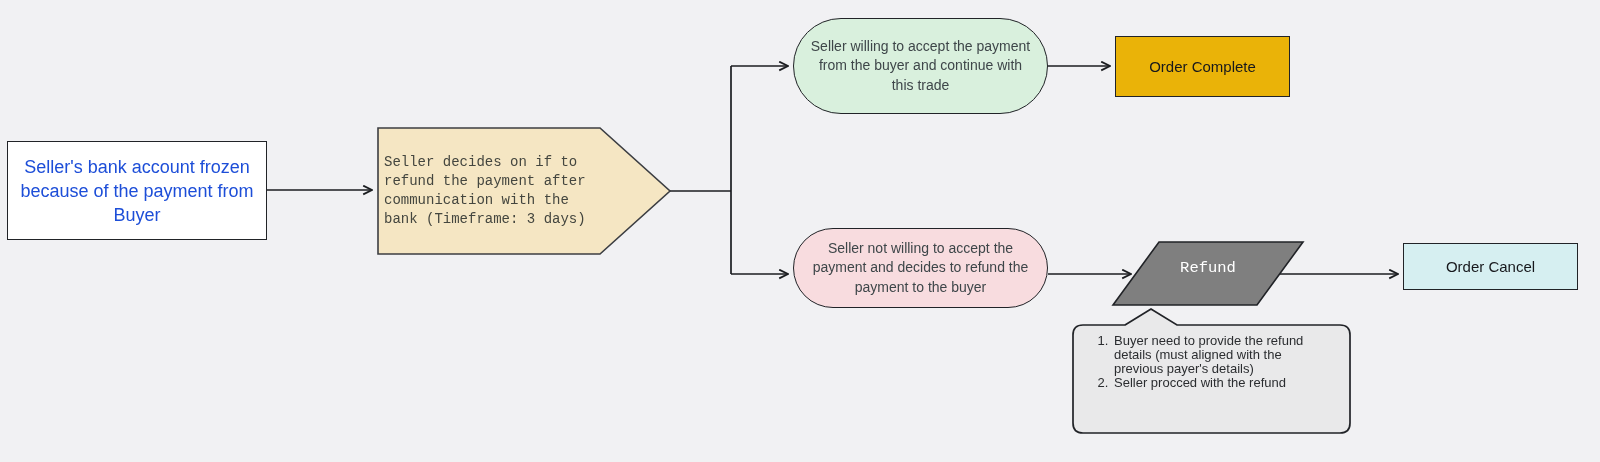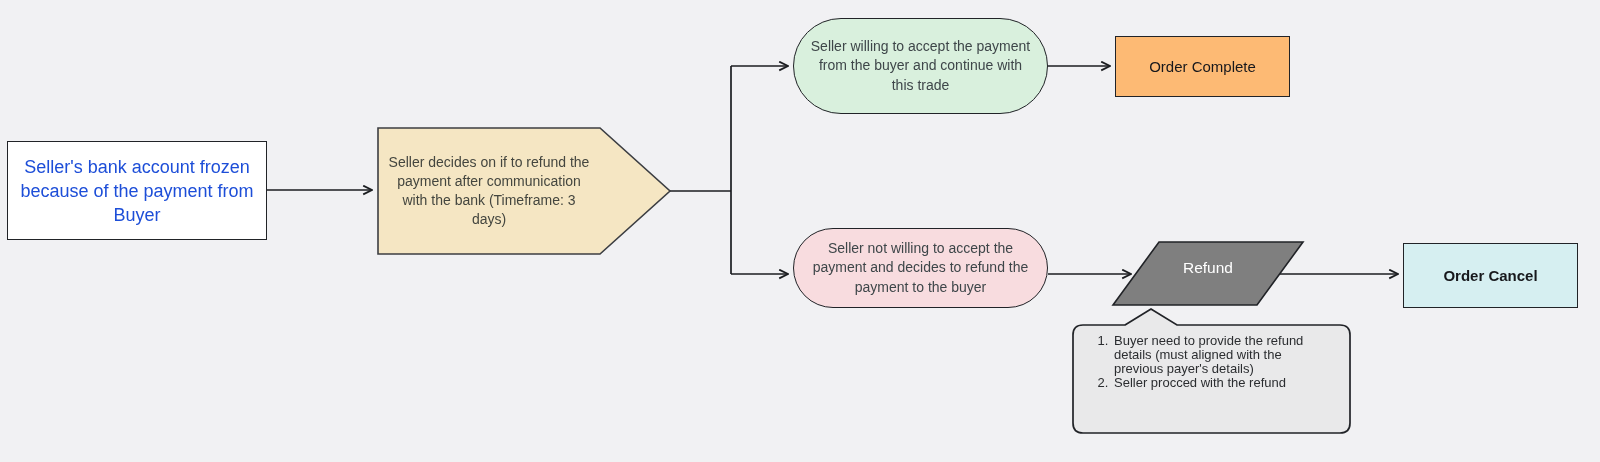--- a/index.html
+++ b/index.html
@@ -28,21 +28,22 @@
     justify-content: center;
     text-align: center;
     border: 1.5px solid #212327;
   }
   .label-overlay {
     position: absolute;
     box-sizing: border-box;
     display: flex;
     align-items: center;
     justify-content: center;
-    text-align: center;
+    text-align: left;
+    font-family: Liberation Mono, monospace;
   }
   .start-node {
     left: 7px; top: 141px; width: 260px; height: 99px;
     background: #ffffff;
     font-size: 18px; line-height: 24px;
     color: #1d4ed8;
     padding: 0 10px;
   }
   .decision-label {
     left: 380px; top: 128px; width: 218px; height: 126px;
@@ -61,30 +62,29 @@
     padding: 0 16px;
     justify-content: center;
   }
   .reject-node {
     left: 793px; top: 228px; width: 255px; height: 80px;
     background: #f8dcdf;
     padding: 0 12px;
   }
   .complete-node {
     left: 1115px; top: 36px; width: 175px; height: 61px;
-    background: #fdba74;
+    background: #eab308;
     font-size: 15px;
     color: #17181c;
   }
   .cancel-node {
-    left: 1403px; top: 243px; width: 175px; height: 65px;
+    left: 1403px; top: 243px; width: 175px; height: 47px;
     background: #d6eff1;
     font-size: 15px;
     color: #17181c;
-    font-weight: bold;
   }
   .refund-label {
     left: 1133px; top: 242px; width: 150px; height: 51px;
     color: #ffffff;
     font-size: 15.5px;
   }
   .note-text {
     position: absolute;
     left: 1088px; top: 334px; width: 244px;
     font-size: 13px; line-height: 14px;

